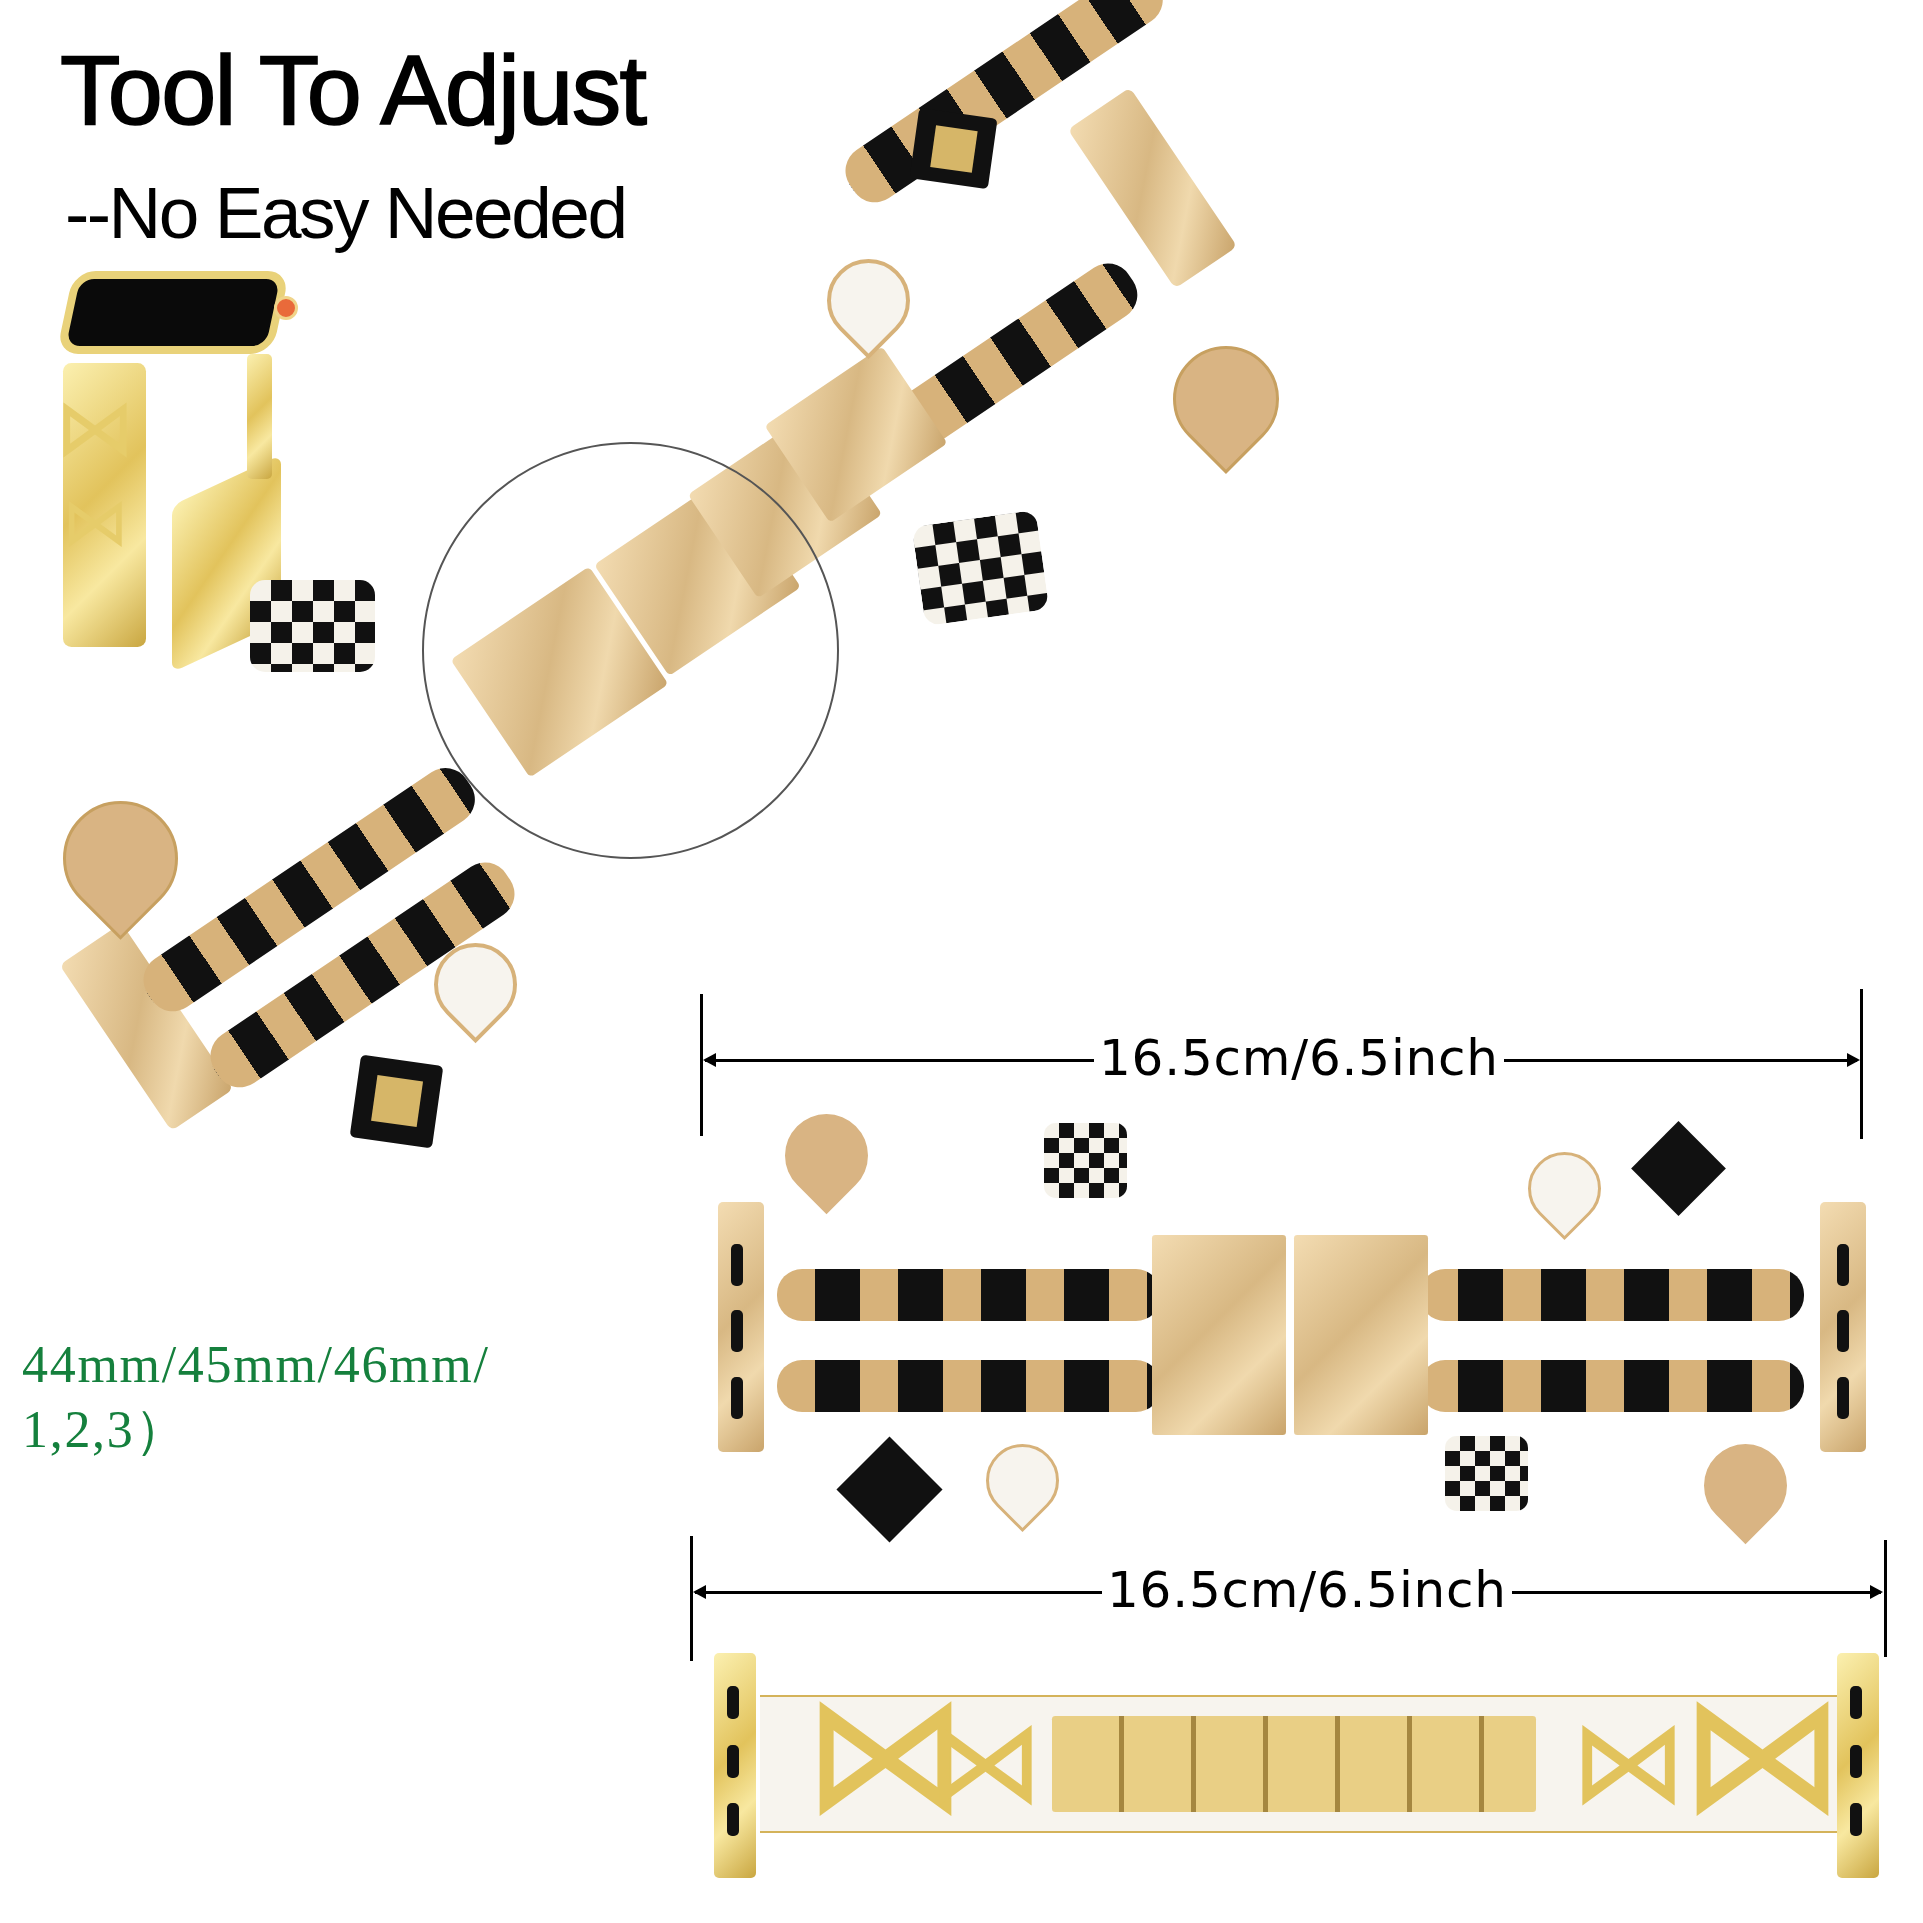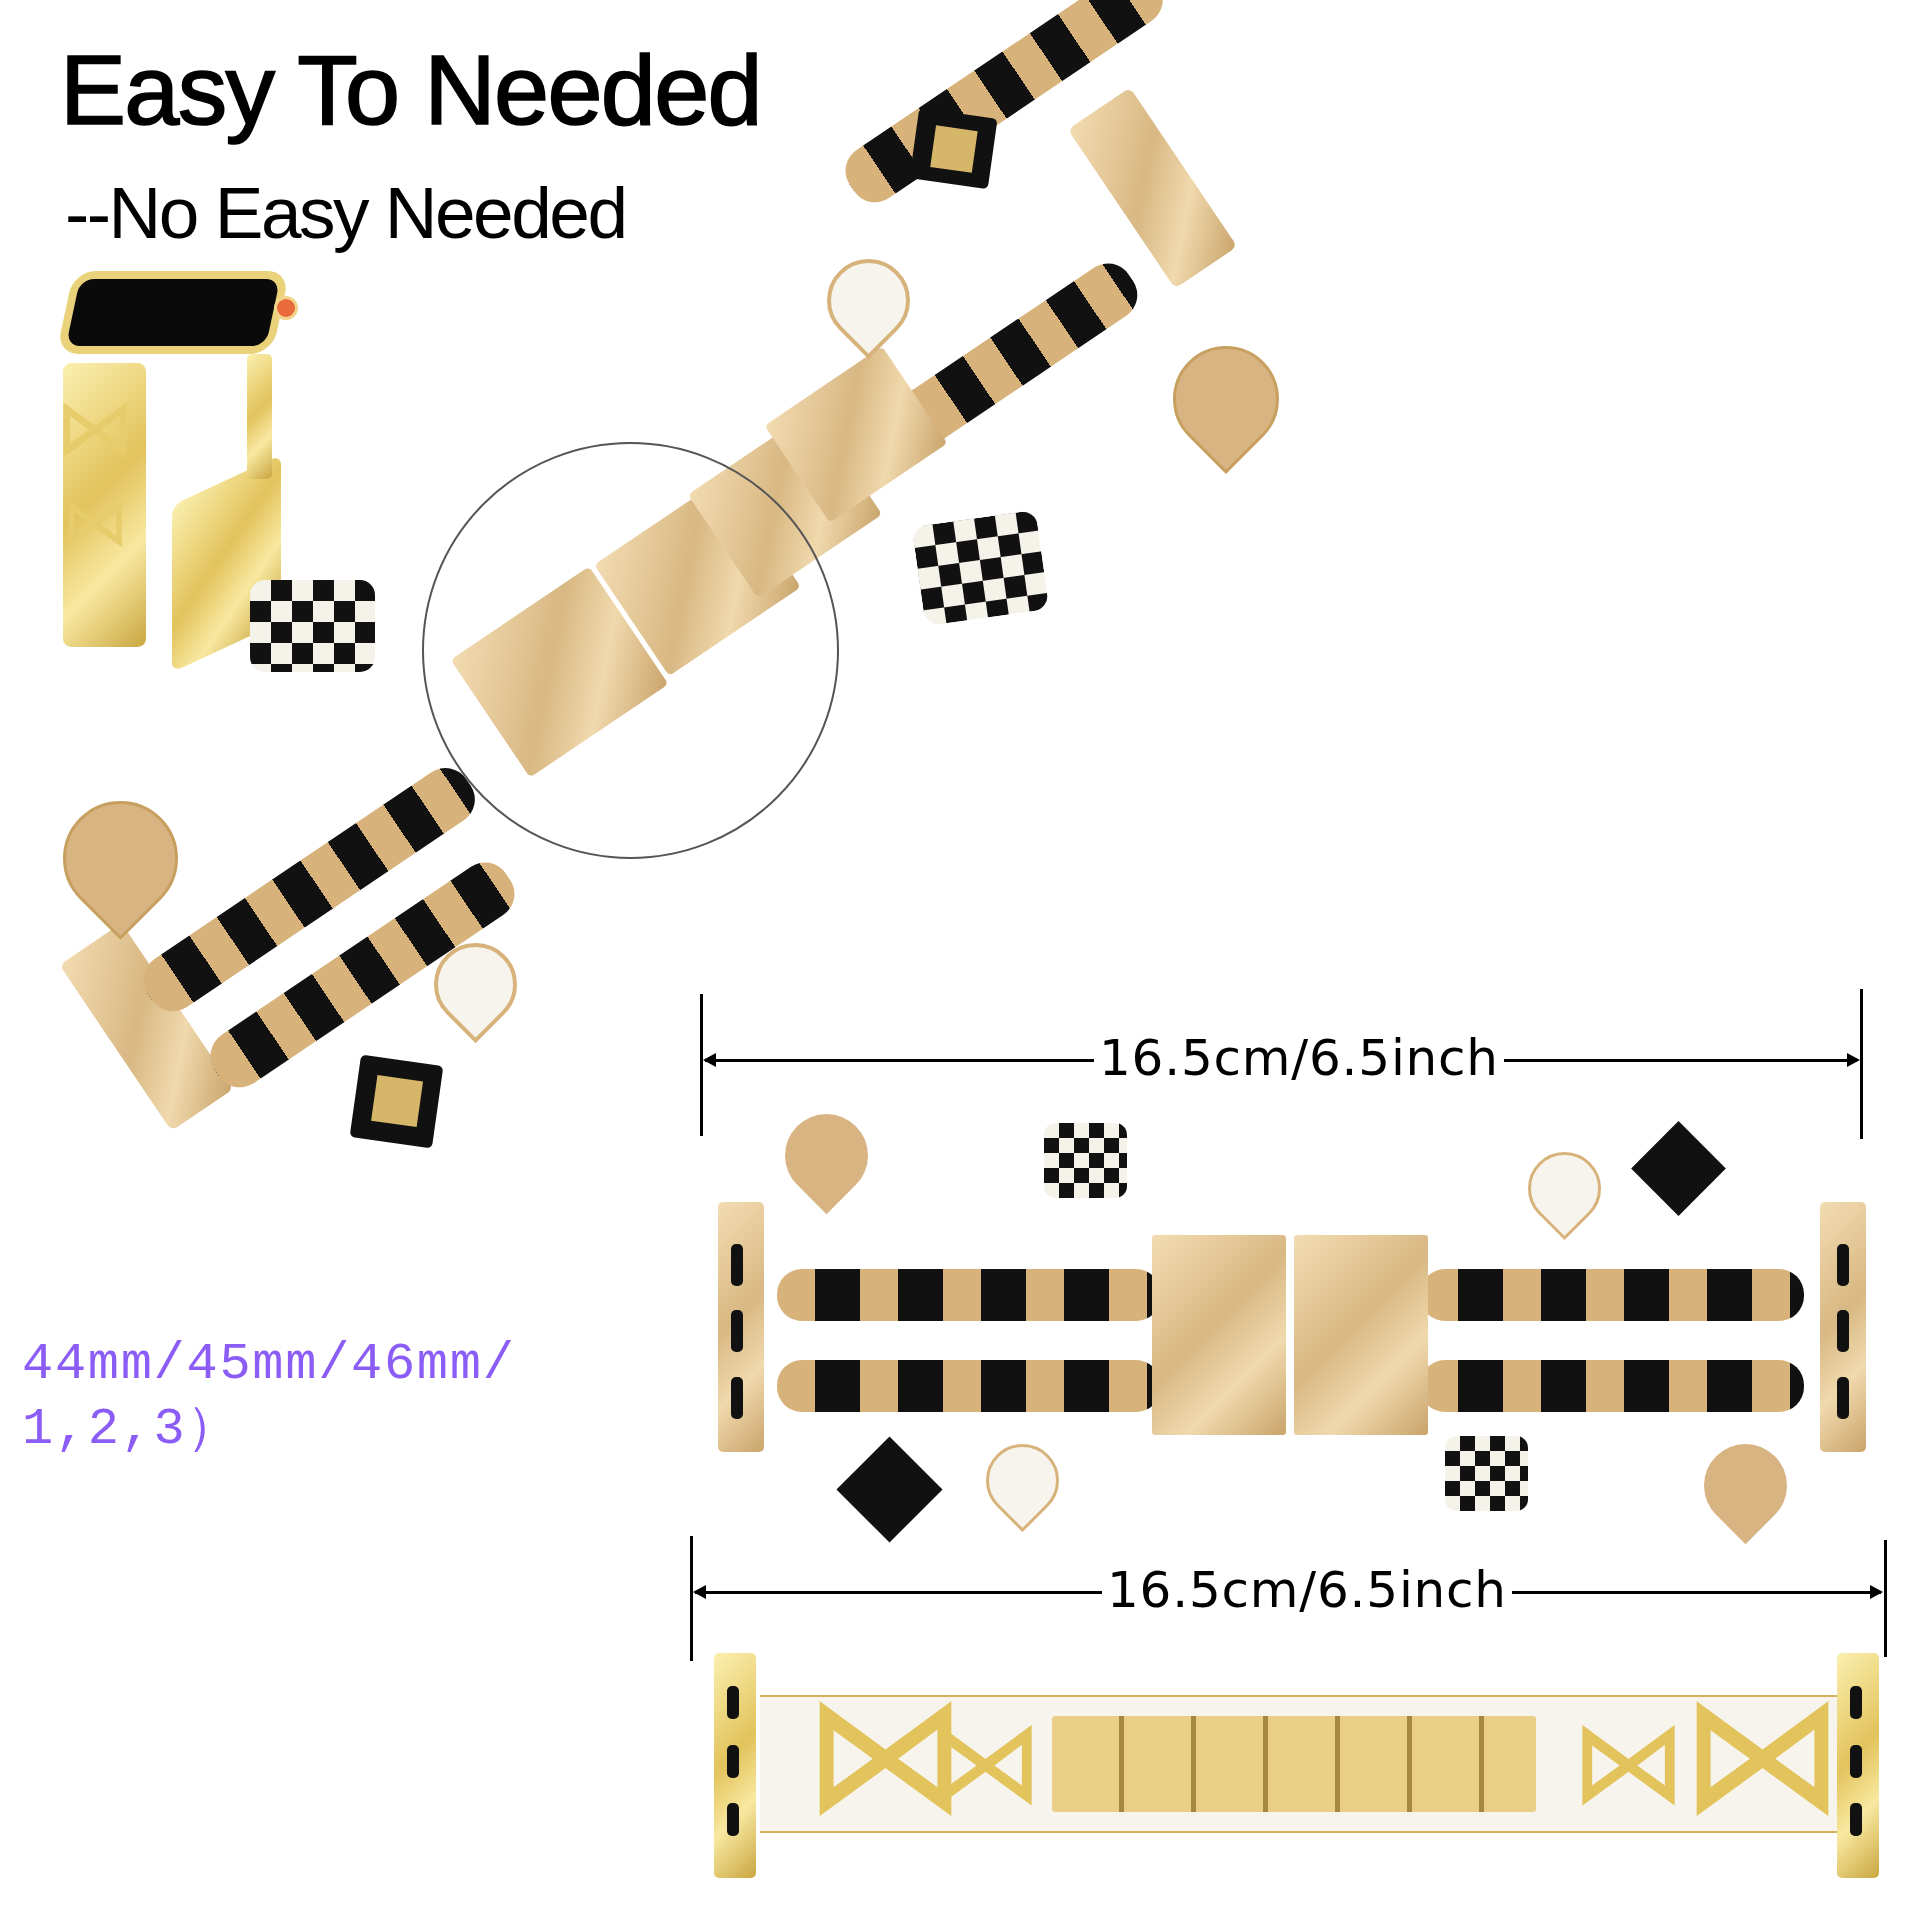--- a/index.html
+++ b/index.html
@@ -1,34 +1,34 @@
 <!DOCTYPE html>
 <html style="font-size:13.4px"><head>
 <meta charset="utf-8">
 <style>
   html,body{margin:0;padding:0;background:#fff;}
   body{width:1924px;height:1924px;position:relative;overflow:hidden;font-family:"Liberation Sans",sans-serif;}
   .abs{position:absolute;}
   .title{left:60px;top:33px;font-size:99px;font-weight:400;color:#000;letter-spacing:-1.7px;font-family:"Liberation Sans",sans-serif;-webkit-text-stroke:1.7px #000;}
   .subtitle{left:65px;top:171px;font-size:73px;color:#000;letter-spacing:-2.5px;font-family:"Liberation Sans",sans-serif;}
-  .sizes{left:22px;top:1332px;font-size:52px;line-height:65px;color:#8b5cf6;font-family:Liberation Mono, monospace;letter-spacing:1.7px;width:601px;}
+  .sizes{left:22px;top:1332px;font-size:52px;line-height:65px;color:#15803d;font-family:Liberation Serif, serif;letter-spacing:1.7px;width:601px;}
   .measure{height:3.3px;background:#000;}
   .vbar{width:3.3px;background:#000;}
   .mlabel{font-family:"DejaVu Sans",sans-serif;font-size:50px;color:#000;background:#fff;padding:0 5px;letter-spacing:0.8px;}
   .arrow-l,.arrow-r{width:0;height:0;border-top:7.5px solid transparent;border-bottom:7.5px solid transparent;}
   .arrow-l{border-right:13.4px solid #000;}
   .arrow-r{border-left:13.4px solid #000;}
   .gold{background:linear-gradient(135deg,#f3dcb2,#d8b883 45%,#f0d9ad 70%,#c9a46b);}
   .ygold{background:linear-gradient(135deg,#fbf0b0,#e2c35c 45%,#f8e8a0 70%,#c9a640);}
   .circle{border:2.5px solid #555;border-radius:50%;box-sizing:border-box;}
 </style>
 </head>
 <body>
 
-<div class="abs title">Easy To Needed</div>
+<div class="abs title">Tool To Adjust</div>
 <div class="abs subtitle">--No Easy Needed</div>
 
 <div class="abs" style="left:55px;top:271px;width:230px;height:384px;">
   <div class="abs" style="left:10px;top:0;width:200px;height:67px;background:#0a0a0a;border:8.3px solid #e9d27a;border-radius:22px;transform:skewX(-12deg);"></div>
   <div class="abs" style="left:219px;top:25px;width:18.4px;height:18.4px;border-radius:50%;background:#e96a3a;border:3.3px solid #f0d48a;"></div>
   <div class="abs ygold" style="left:8.3px;top:92px;width:83px;height:284px;border-radius:8.3px;"></div>
   <div class="abs" style="left:0;top:117px;font-size:80px;color:#e6cc6a;line-height:1;">⋈</div>
   <div class="abs" style="left:6.7px;top:217px;font-size:67px;color:#e6cc6a;line-height:1;">⋈</div>
   <div class="abs ygold" style="left:117px;top:209px;width:109px;height:167px;border-radius:10px;transform:skewY(-25deg);"></div>
   <div class="abs ygold" style="left:192px;top:83px;width:25px;height:125px;border-radius:5px;"></div>

